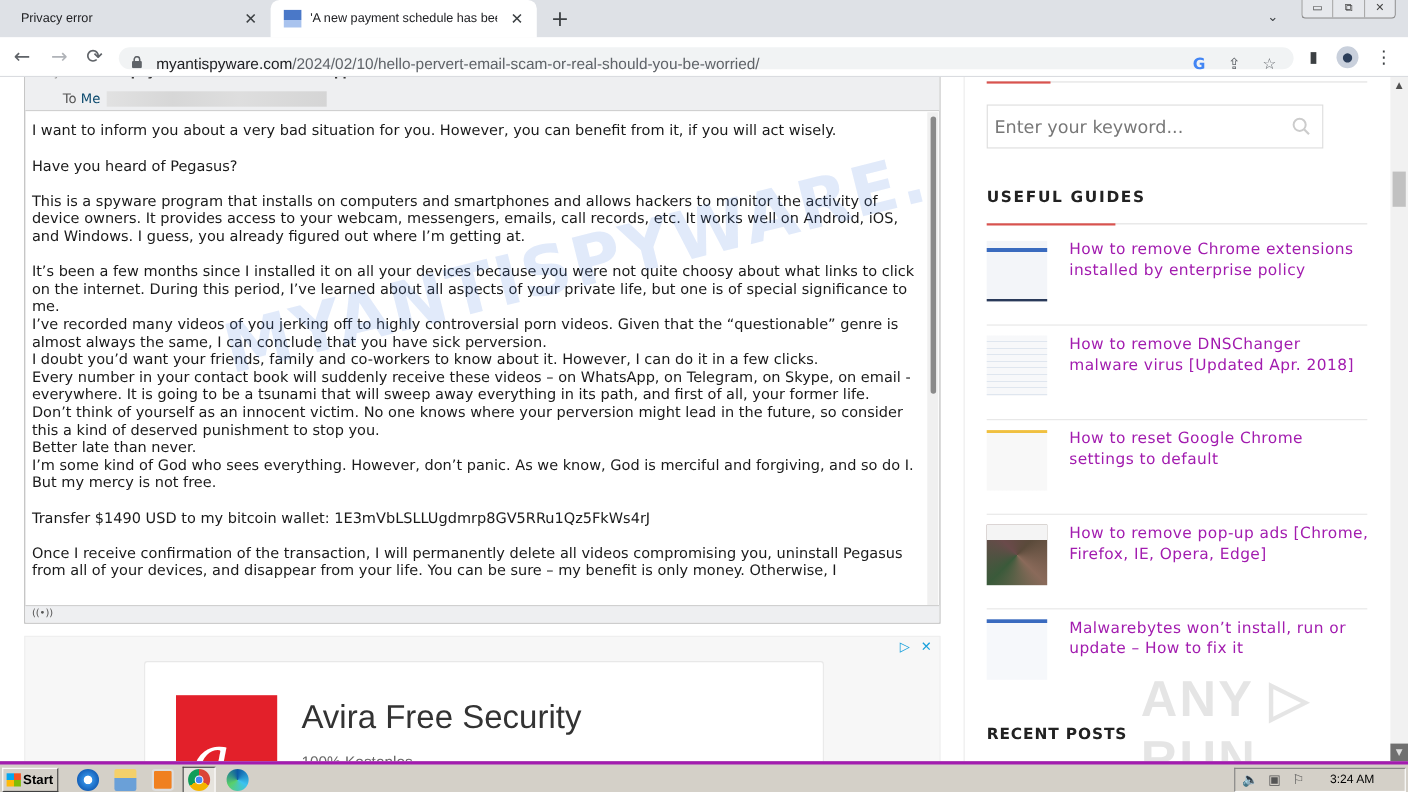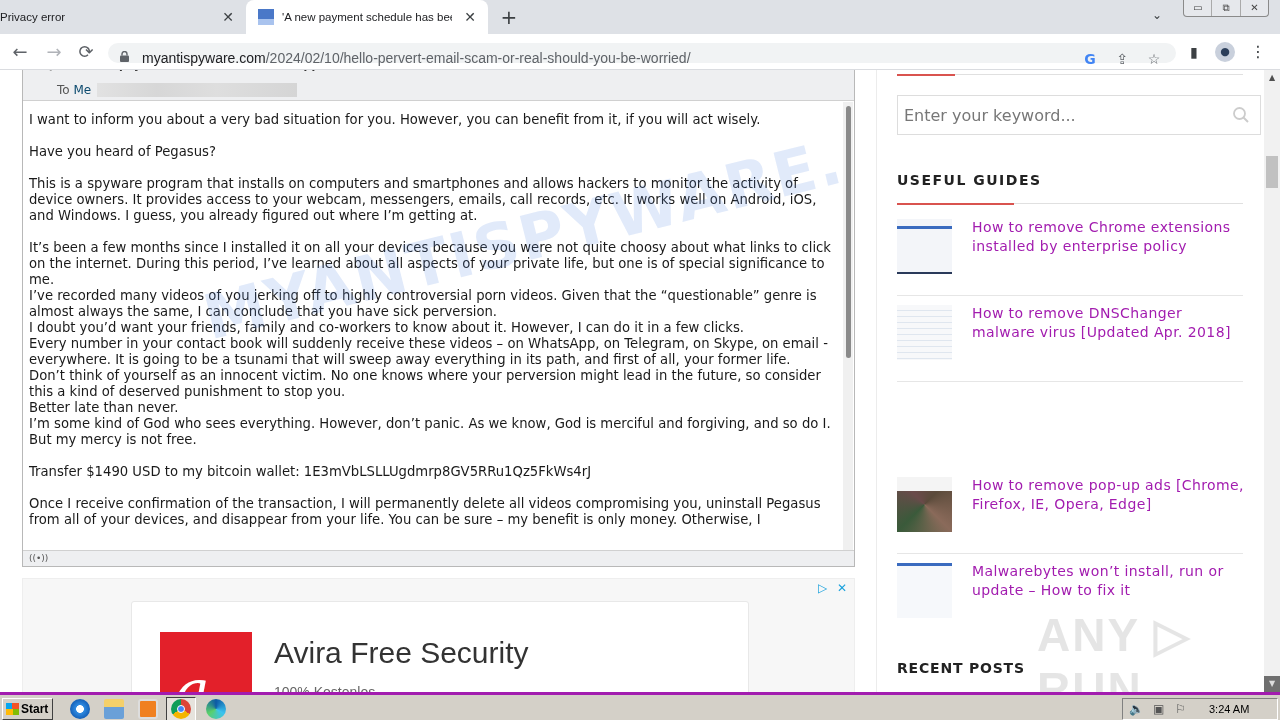--- a/index.html
+++ b/index.html
@@ -1,20 +1,20 @@
 <!DOCTYPE html>
 <html><head>
 <meta charset="utf-8">
 <style>
 *{box-sizing:border-box;margin:0;padding:0}
 html,body{width:1280px;height:720px;overflow:hidden;background:#fff;font-family:"DejaVu Sans",sans-serif}
 
 .tabstrip{position:absolute;left:0;top:0;width:1280px;height:34px;background:#dee1e6}
 .tab{position:absolute;top:0;height:34px;display:flex;align-items:center;font-size:11.5px;color:#202124;font-family:"Liberation Sans",sans-serif}
-.tab.inactive{left:0;width:246px;}
+.tab.inactive{left:0;width:246px;padding-left:19px}
 .tab.active{left:246px;width:242px;background:#fff;border-radius:8px 8px 0 0;padding-left:12px}
 .tab .close{position:absolute;right:10px;top:9px;width:16px;height:16px;font-size:14px;line-height:16px;text-align:center;color:#3c4043;cursor:pointer}
 .tab .favicon{width:16px;height:16px;background:linear-gradient(#4a78c8 60%,#a9c3ee 60%);margin-right:8px}
 .tab .title{white-space:nowrap;overflow:hidden;width:170px}
 .newtab{position:absolute;left:498px;top:6px;width:22px;height:22px;font-size:20px;line-height:22px;text-align:center;color:#3c4043}
 .tabsearch{position:absolute;left:1152px;top:8px;font-size:12px;color:#3c4043}
 .winbtns{position:absolute;left:1183px;top:0;width:86px;height:17px;border:1px solid #8a8a8a;border-top:none;border-radius:0 0 4px 4px;display:flex;background:#e6e8ec}
 .winbtns span{flex:1;font-size:10px;text-align:center;line-height:16px;color:#444;border-right:1px solid #aaa}
 .winbtns span:last-child{border-right:none}
 
@@ -48,21 +48,21 @@
 .adchoice{position:absolute;right:4px;top:2px;font-size:12px;color:#1aa1dc;letter-spacing:3px}
 .adcard{position:absolute;left:108px;top:22px;width:618px;height:120px;background:#fff;border:1px solid #e8e8e8;border-radius:3px}
 .adlogo{position:absolute;left:28px;top:30px;width:92px;height:80px;background:#e3202a;overflow:hidden}
 .adlogo span{position:absolute;left:14px;top:24px;font-size:60px;color:#fff;font-family:"DejaVu Serif",serif;font-style:italic}
 .adtitle{position:absolute;left:142px;top:34px;font-size:30px;color:#333;font-family:"Liberation Sans",sans-serif}
 .adsub{position:absolute;left:142px;top:82px;font-size:14px;color:#666;font-family:"Liberation Sans",sans-serif}
 
 .sidebar{position:absolute;left:876px;top:0;width:380px;height:622px;border-left:1px solid #ececec}
 .redline{position:absolute;left:20px;height:1px;background:#e0e0e0}
 .redline i{position:absolute;left:0;top:0;height:2px;background:#d9534f}
-.searchbox{position:absolute;left:20px;top:25px;width:364px;height:40px;border:1px solid #ddd;background:#fff}
+.searchbox{position:absolute;left:20px;top:25px;width:306px;height:40px;border:1px solid #ddd;background:#fff}
 .searchbox input{position:absolute;left:0;top:0;width:300px;height:38px;border:none;outline:none;padding-left:6px;font-size:16px;color:#666;font-family:"DejaVu Sans",sans-serif;background:transparent}
 .searchbox input::placeholder{color:#777}
 .searchbox .mag{position:absolute;right:10px;top:10px;width:18px;height:18px}
 .section-title{position:absolute;left:20px;font-size:14px;font-weight:bold;letter-spacing:1.5px;color:#222;font-family:"DejaVu Sans",sans-serif}
 .guide{position:absolute;left:20px;width:346px;height:86px;border-bottom:1px solid #e6e6e6}
 .guide .thumb{position:absolute;left:0;top:9px;width:55px;height:55px;background:#f3f5f9;overflow:hidden}
 .guide .gtitle{position:absolute;left:75px;top:8px;width:272px;font-size:14px;line-height:19px;color:#a21caf;letter-spacing:.4px;font-family:"DejaVu Sans",sans-serif}
 .anyrun{position:absolute;left:160px;top:538px;font-size:46px;font-weight:bold;color:rgba(180,180,180,.35);letter-spacing:2px;font-family:"Liberation Sans",sans-serif}
 
 .pscroll{position:absolute;left:1264px;top:70px;width:16px;height:622px;background:#f1f1f1}
@@ -177,20 +177,24 @@
       </div>
 
     <div class="guide" style="top:140px">
       <div class="thumb" style="background:linear-gradient(#f3f5f9 12%,#3a6bbf 12% 18%,#f3f5f9 18% 96%,#2a3a5a 96%)"></div>
       <div class="gtitle">How to remove Chrome extensions installed by enterprise policy</div>
     </div>
     <div class="guide" style="top:226px">
       <div class="thumb" style="background:repeating-linear-gradient(#f7f8fa 0 5px,#dfe6ef 5px 6px)"></div>
       <div class="gtitle">How to remove DNSChanger malware virus [Updated Apr. 2018]</div>
     </div>
+    <div class="guide" style="top:312px">
+      <div class="thumb" style="background:linear-gradient(#f0c040 0 4%,#f8f8f8 4%)"></div>
+      <div class="gtitle">How to reset Google Chrome settings to default</div>
+    </div>
     <div class="guide" style="top:398px">
       <div class="thumb" style="background:linear-gradient(#f4f4f4 0 25%,transparent 25%),conic-gradient(from 45deg,#5a4a3a,#8a6a5a,#3a5a3a,#6a4a4a,#5a4a3a)"></div>
       <div class="gtitle">How to remove pop-up ads [Chrome, Firefox, IE, Opera, Edge]</div>
     </div>
     <div class="guide" style="top:484px;border-bottom:none">
       <div class="thumb" style="background:linear-gradient(#3a6bbf 0 6%,#f6f8fb 6%)"></div>
       <div class="gtitle">Malwarebytes won’t install, run or update – How to fix it</div>
     </div>
 
     <div class="section-title" style="top:590px;letter-spacing:.8px">RECENT POSTS</div>

